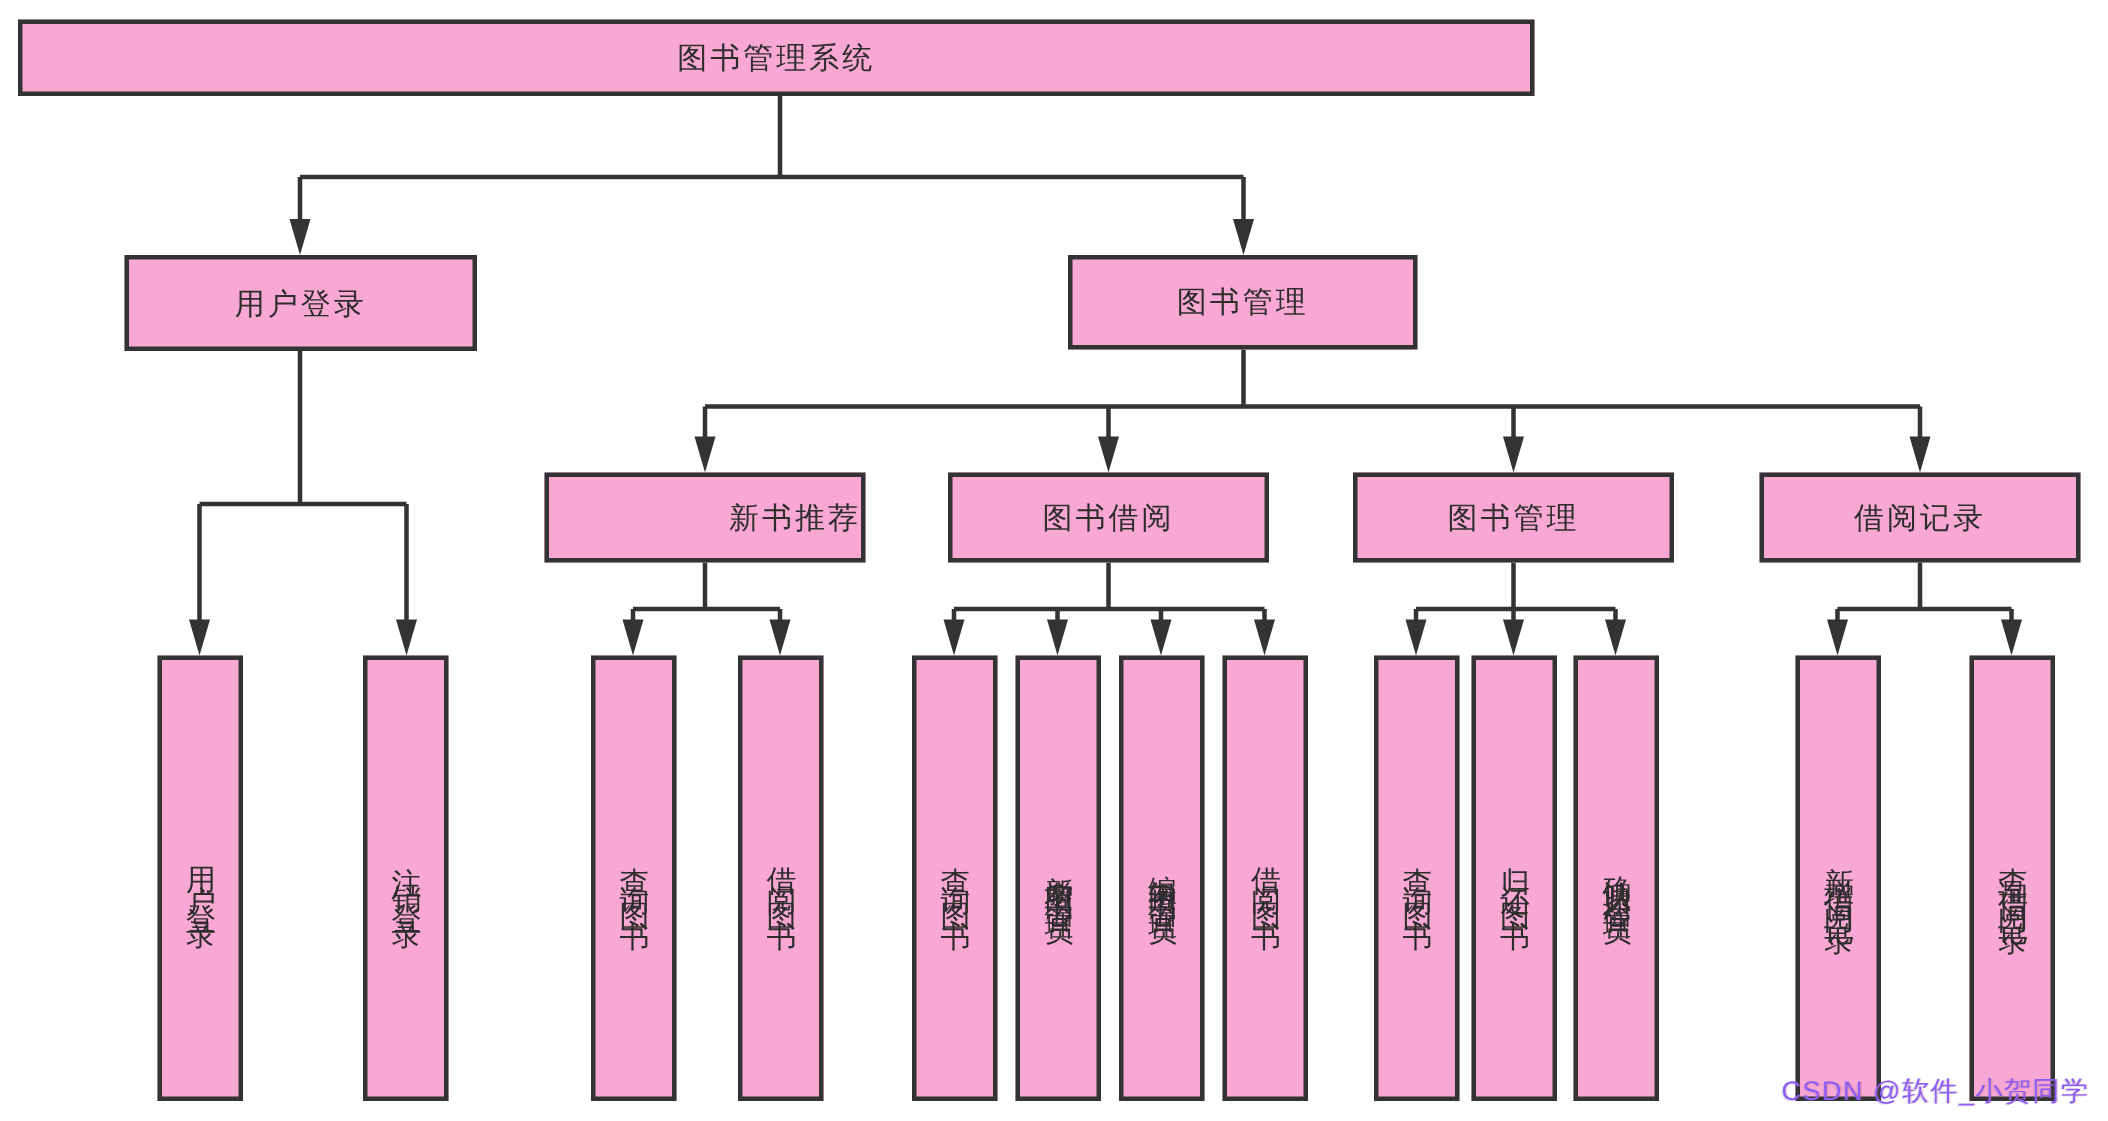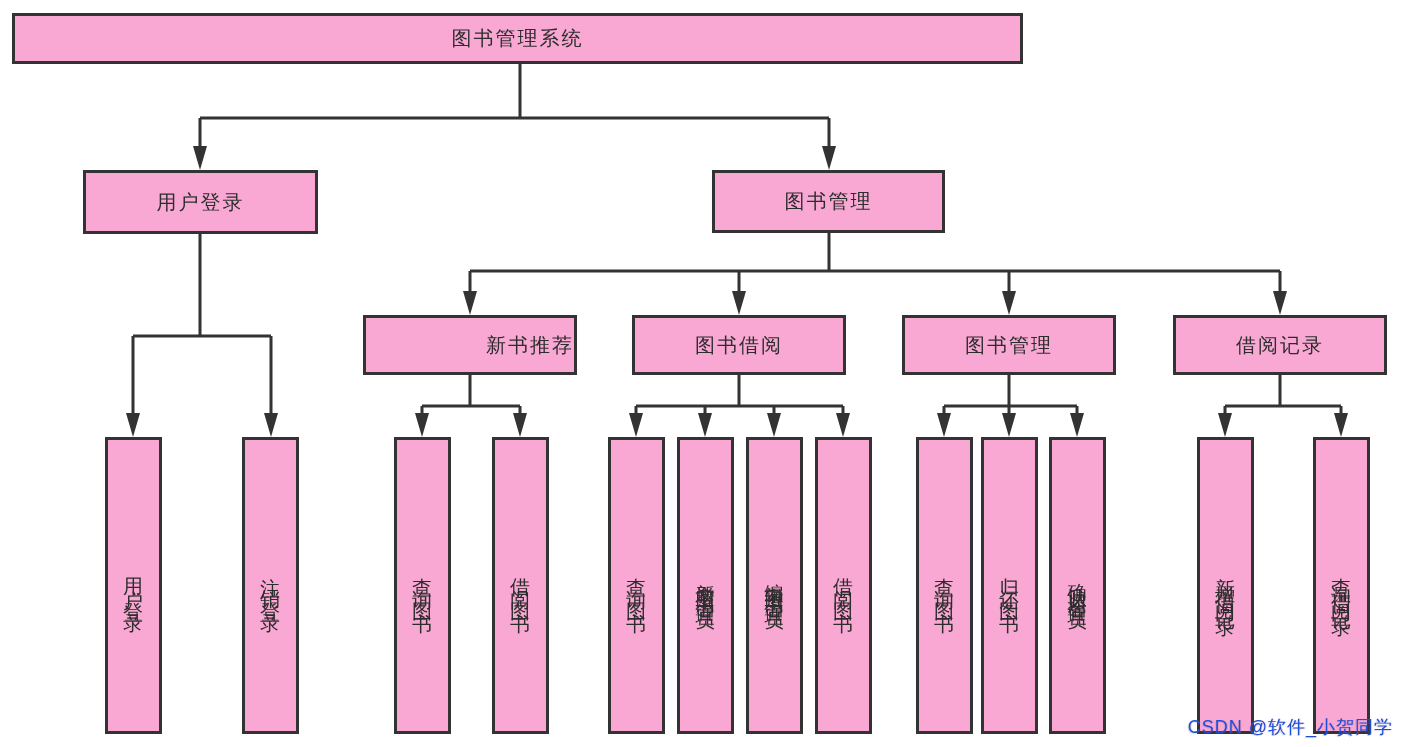--- a/index.html
+++ b/index.html
@@ -32,21 +32,21 @@
   }
   .node.v.v-wide  span { letter-spacing: 12px; }
   .node.v.v-mid   span { letter-spacing: 8px; }
   .node.v.v-tight span { letter-spacing: 4px; font-size: 19px; }
   #watermark {
     position: absolute;
     right: 12px;
     bottom: 8px;
     font-size: 18px;
     letter-spacing: 1px;
-    color: #1d4ed8;
+    color: #8b5cf6;
     text-shadow: 1px 0 rgba(205,92,92,0.25), -1px 1px rgba(100,100,200,0.2);
     z-index: 5;
     white-space: nowrap;
     margin-top: 42px;
   }
 </style>
 </head>
 <body>
 
 <div id="stage">

